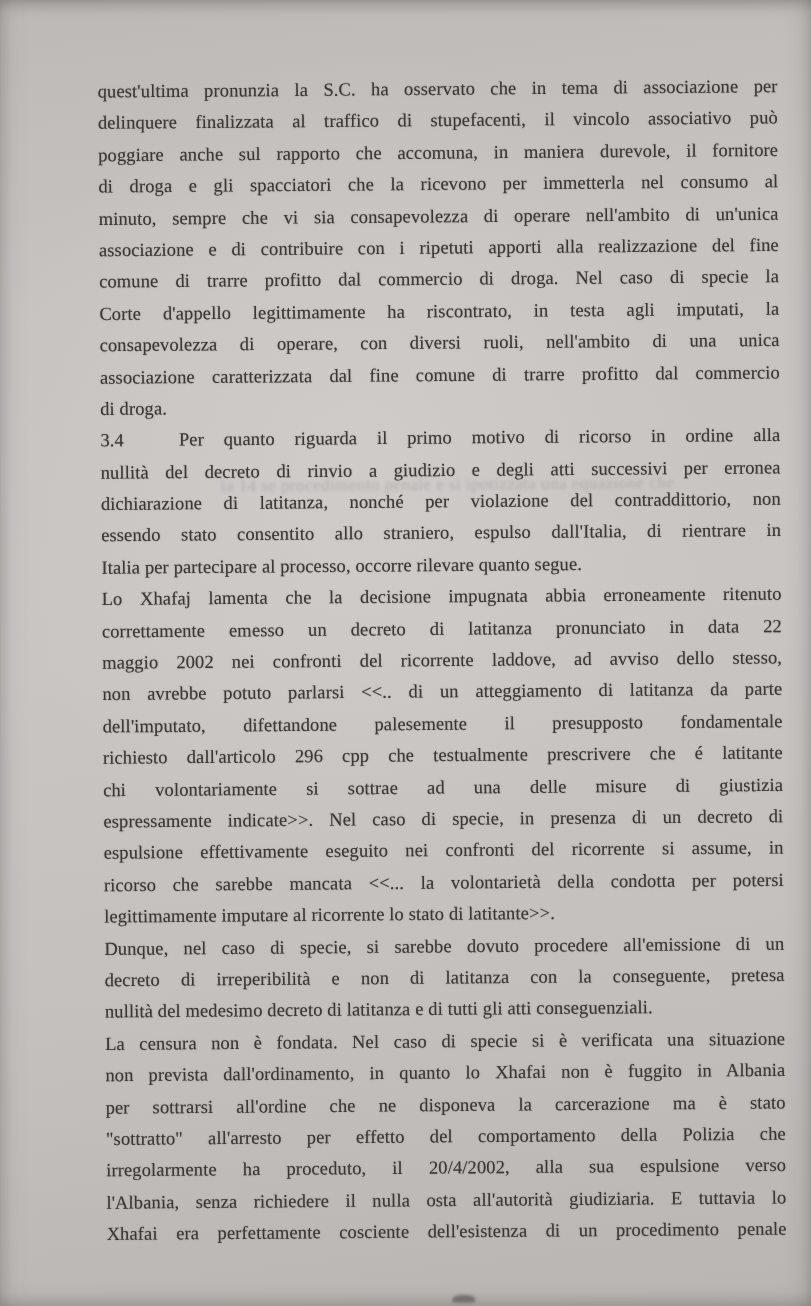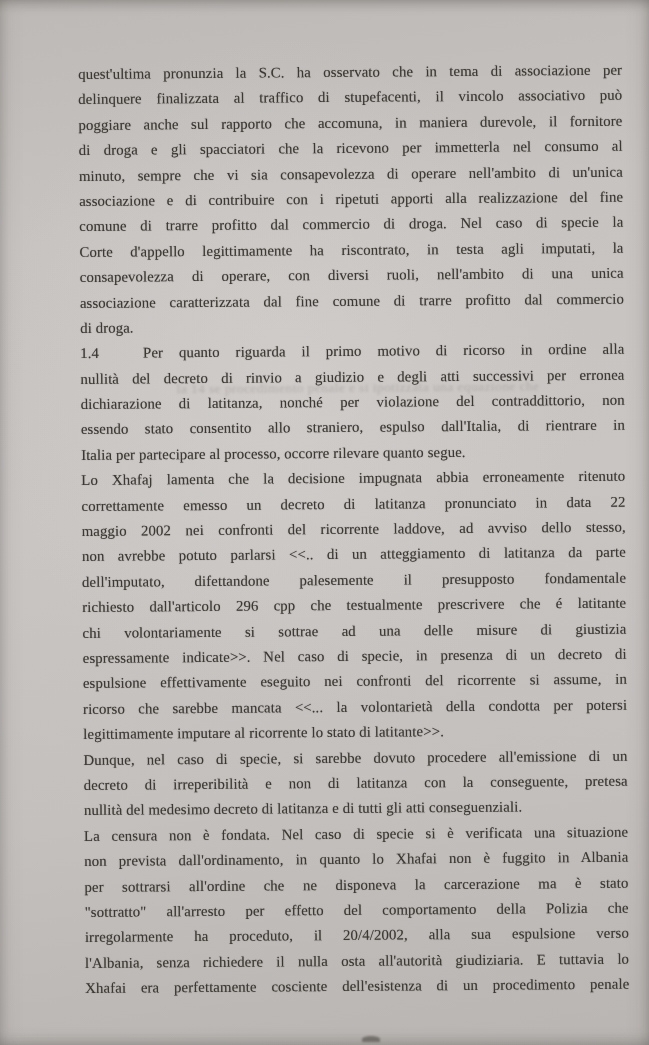--- a/index.html
+++ b/index.html
@@ -94,21 +94,21 @@
         <div class="line">di droga e gli spacciatori che la ricevono per immetterla nel consumo al</div>
         <div class="line">minuto, sempre che vi sia consapevolezza di operare nell'ambito di un'unica</div>
         <div class="line">associazione e di contribuire con i ripetuti apporti alla realizzazione del fine</div>
         <div class="line">comune di trarre profitto dal commercio di droga. Nel caso di specie la</div>
         <div class="line">Corte d'appello legittimamente ha riscontrato, in testa agli imputati, la</div>
         <div class="line">consapevolezza di operare, con diversi ruoli, nell'ambito di una unica</div>
         <div class="line">associazione caratterizzata dal fine comune di trarre profitto dal commercio</div>
         <div class="line last">di droga.</div>
       </div>
       <div class="para">
-        <div class="line"><span>1.4</span><span class="tab-gap"></span>Per quanto riguarda il primo motivo di ricorso in ordine alla</div>
+        <div class="line"><span>3.4</span><span class="tab-gap"></span>Per quanto riguarda il primo motivo di ricorso in ordine alla</div>
         <div class="line">nullità del decreto di rinvio a giudizio e degli atti successivi per erronea</div>
         <div class="line">dichiarazione di latitanza, nonché per violazione del contraddittorio, non</div>
         <div class="line">essendo stato consentito allo straniero, espulso dall'Italia, di rientrare in</div>
         <div class="line last">Italia per partecipare al processo, occorre rilevare quanto segue.</div>
       </div>
       <div class="para">
         <div class="line">Lo Xhafaj lamenta che la decisione impugnata abbia erroneamente ritenuto</div>
         <div class="line">correttamente emesso un decreto di latitanza pronunciato in data 22</div>
         <div class="line">maggio 2002 nei confronti del ricorrente laddove, ad avviso dello stesso,</div>
         <div class="line">non avrebbe potuto parlarsi &lt;&lt;.. di un atteggiamento di latitanza da parte</div>

